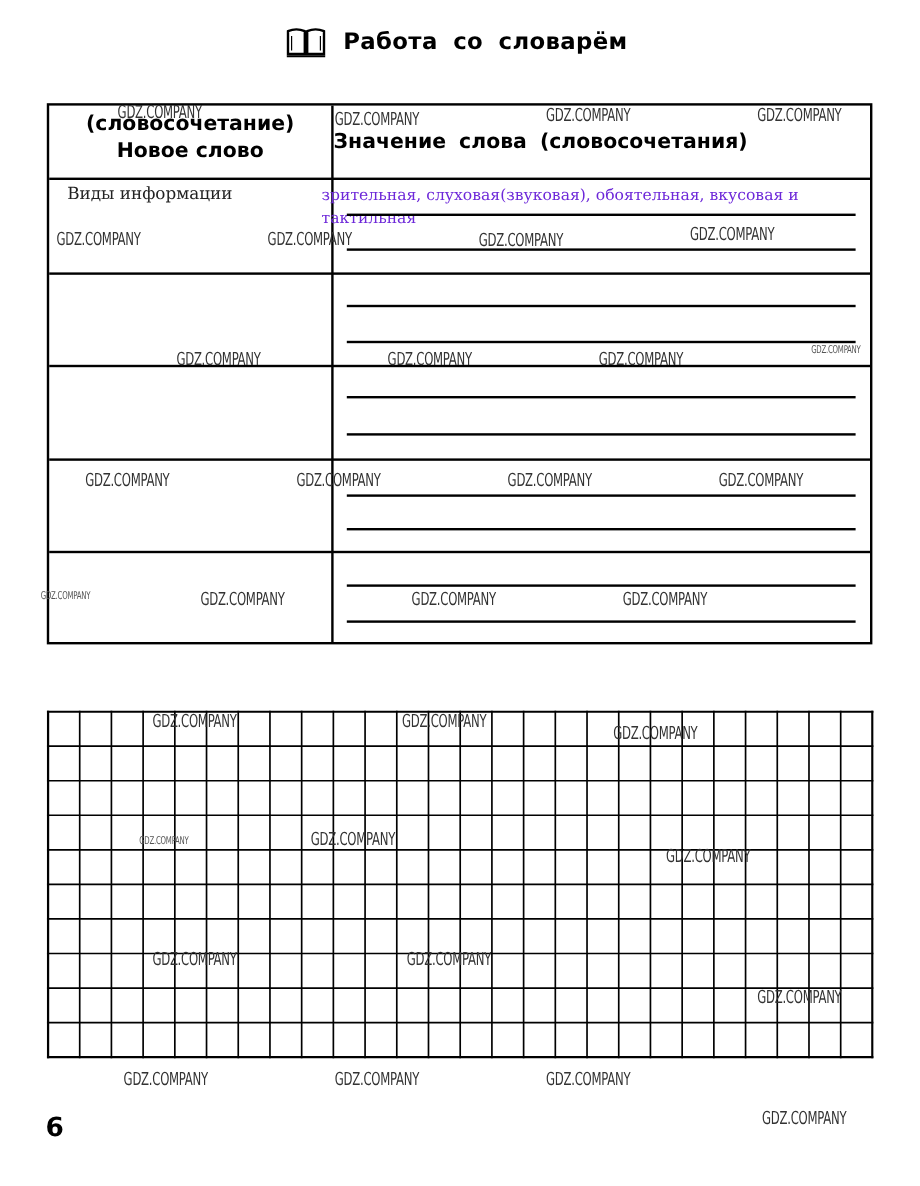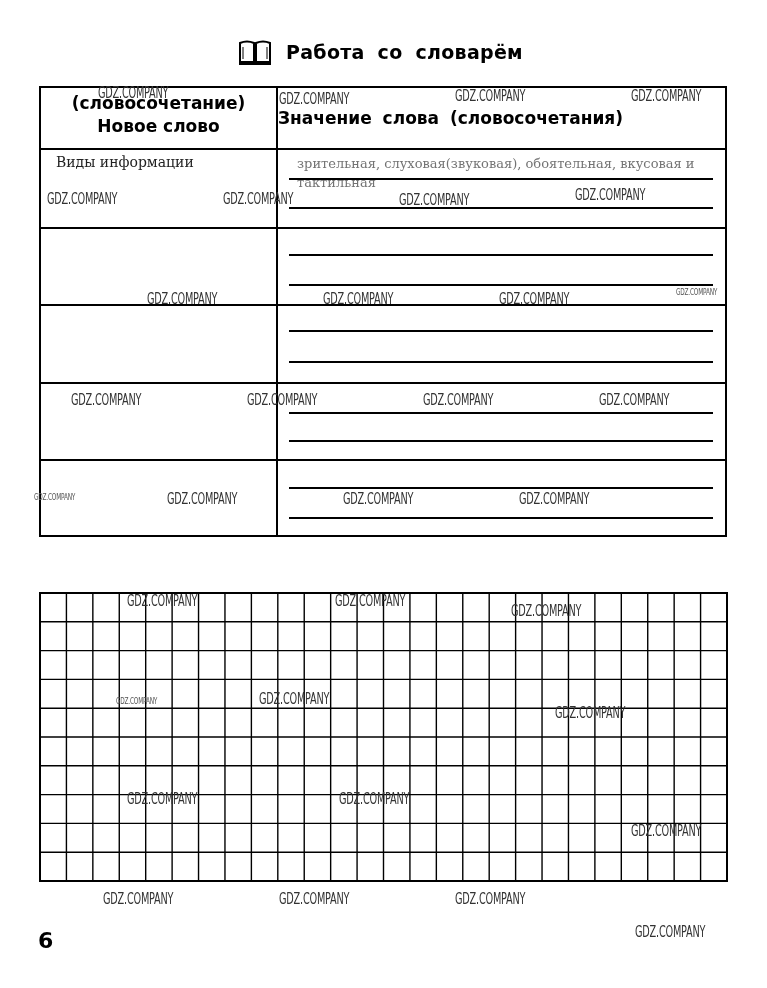--- a/index.html
+++ b/index.html
@@ -2,21 +2,21 @@
 <html><head>
   <meta charset="utf-8">
   <style>
     html, body { margin: 0; padding: 0; }
     body {
       width: 767px; height: 988px; position: relative; overflow: hidden;
       background: #ffffff; color: #000;
       font-family: "Liberation Sans", sans-serif;
     }
     .title {
-      position: absolute; left: 238px; top: 36px; height: 32px;
+      position: absolute; left: 238px; top: 19px; height: 32px;
       display: flex; align-items: center; gap: 14px;
     }
     .title-icon { width: 34px; height: 26px; }
     .title-text {
       font-family: "DejaVu Sans", sans-serif; font-weight: bold;
       font-size: 19px; word-spacing: 6px; letter-spacing: 0.3px;
     }
     
     .vocab {
       position: absolute; left: 39px; top: 86px; width: 688px; height: 451px;
@@ -33,22 +33,22 @@
     .hdr-right {
       position: absolute; left: 237px; top: 20px; right: 0;
       text-align: left; font-family: "DejaVu Sans", sans-serif;
       font-weight: bold; font-size: 17px; word-spacing: 5px;
     }
     .word {
       position: absolute; left: 15px; top: 66px;
       font-family: "DejaVu Serif", serif; font-size: 14px; color: #222; text-align: center;
     }
     .meaning {
-      position: absolute; left: 256px; top: 66px; width: 440px;
-      font-family: "DejaVu Serif", serif; font-size: 13px; line-height: 19px; color: #737373;
+      position: absolute; left: 227px; top: 66px; width: 440px;
+      font-family: "DejaVu Serif", serif; font-size: 13px; line-height: 19px; color: #6d28d9;
     }
     .wline { position: absolute; left: 248px; width: 424px; height: 2px; background: #000; }
     
     .grid { position: absolute; left: 39px; top: 592px; width: 689px; height: 290px; }
     .grid svg { width: 100%; height: 100%; display: block; }
     .page-num {
       position: absolute; left: 38px; top: 928px;
       font-family: "DejaVu Sans", sans-serif; font-weight: bold; font-size: 22px;
     }
     .wm {

